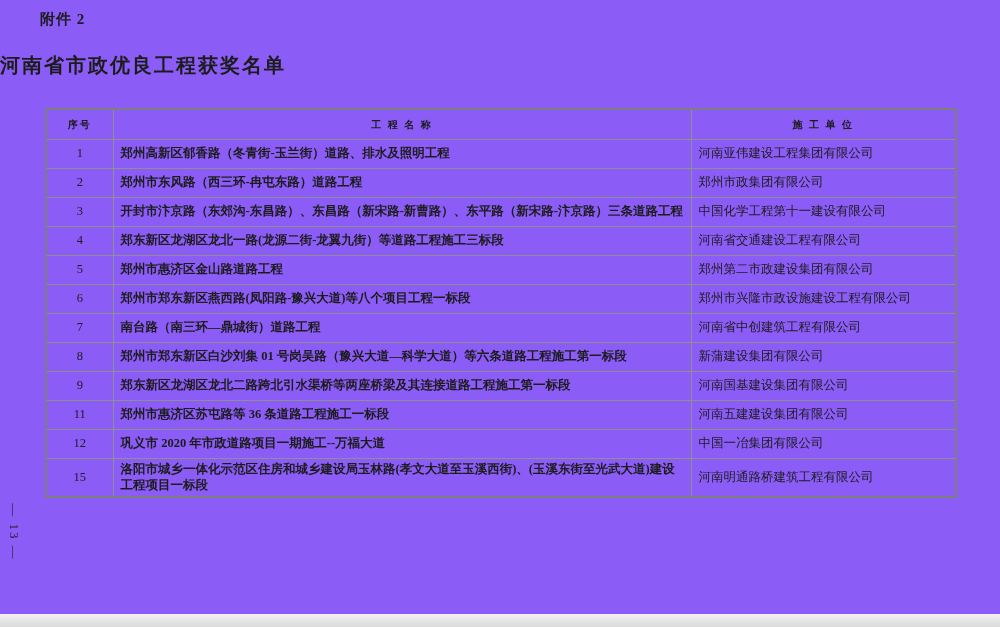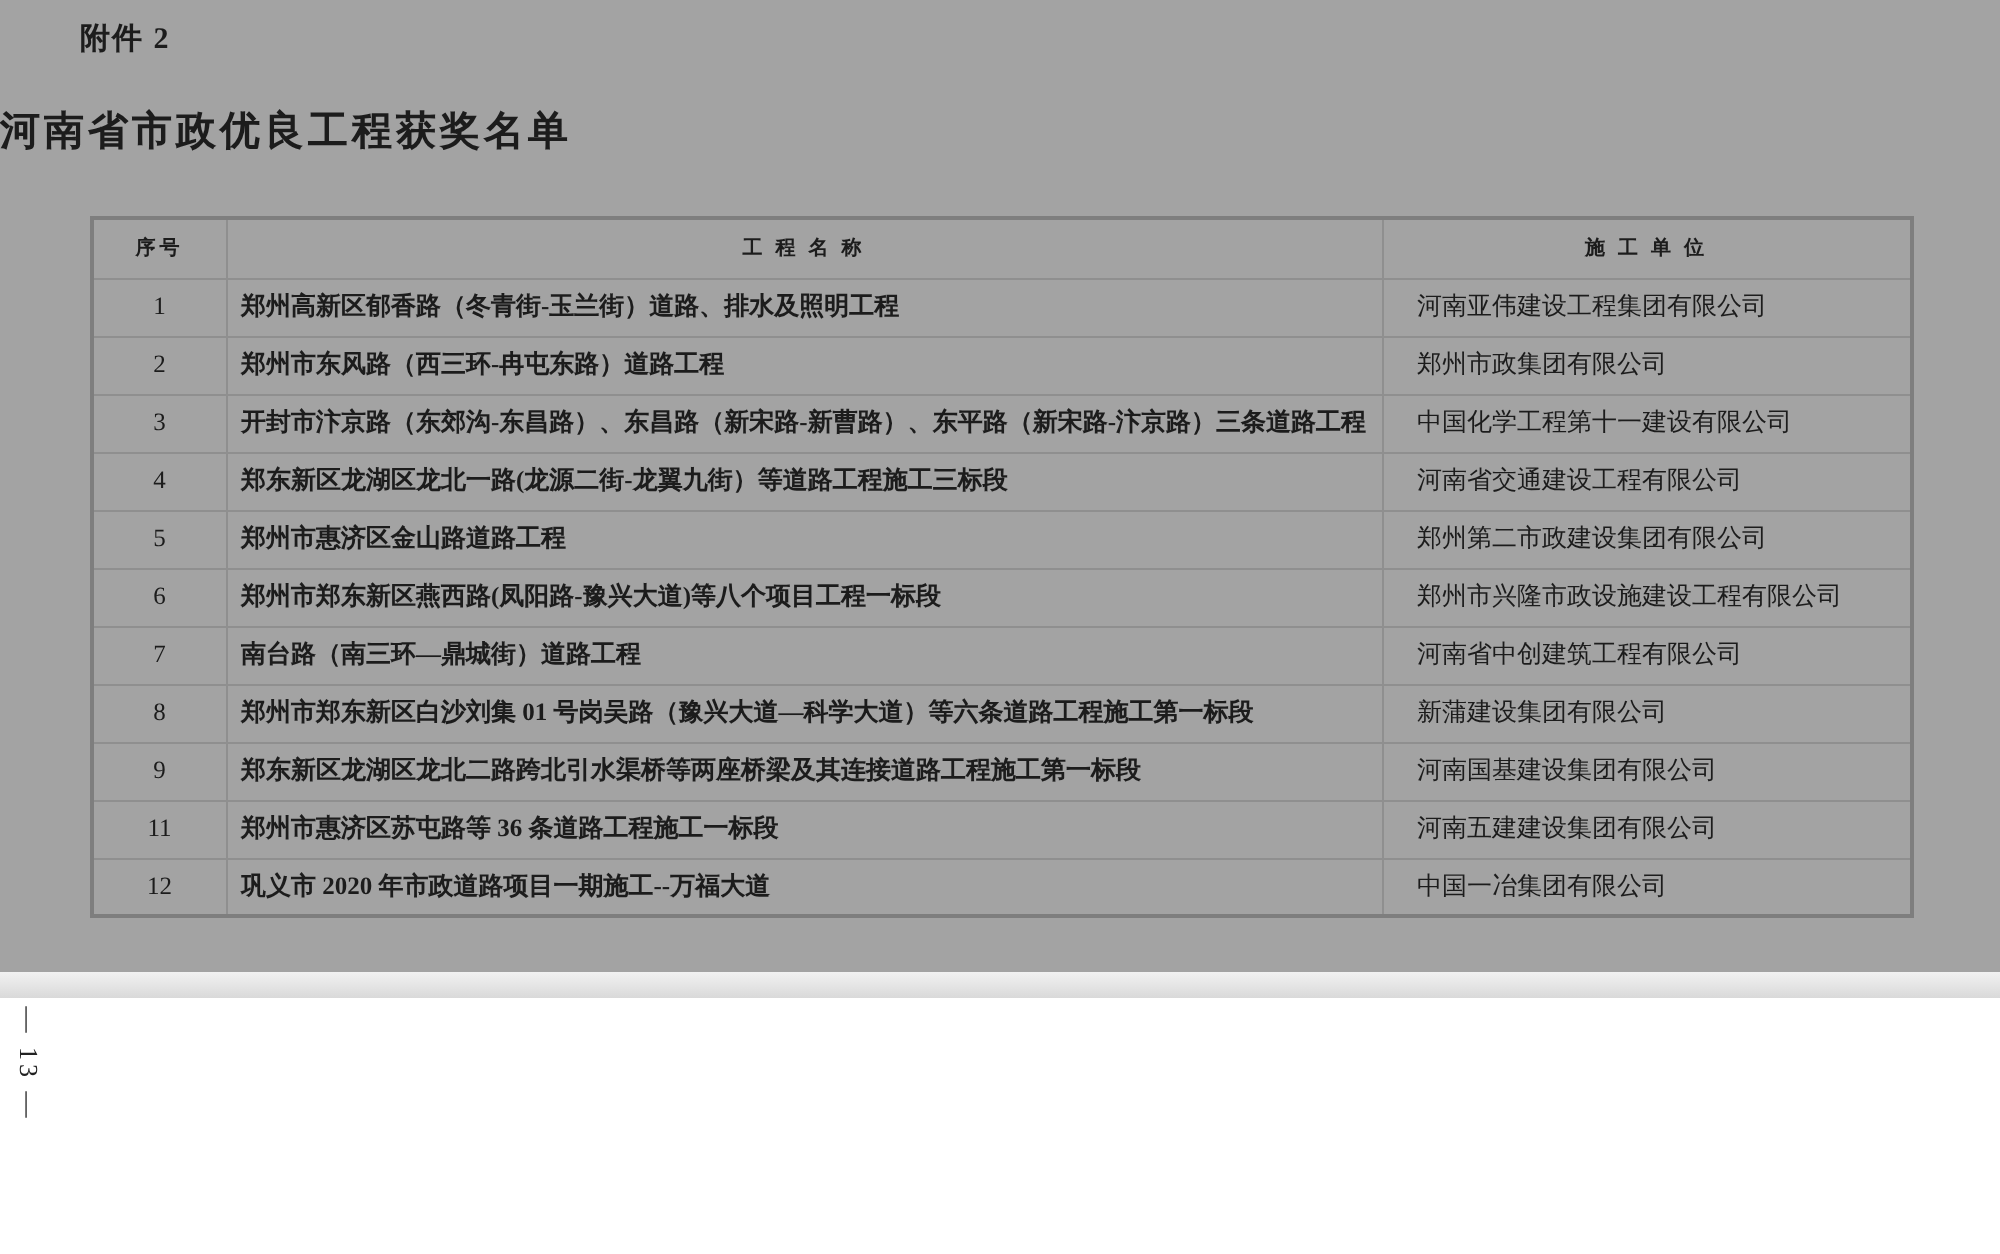--- a/index.html
+++ b/index.html
@@ -9,22 +9,22 @@
     height: 627px;
     background: #ffffff;
     font-family: "Liberation Serif", serif;
     color: #1c1c1c;
     overflow: hidden;
     position: relative;
   }
   .page {
     position: relative;
     width: 1000px;
-    height: 499px;
-    background: #a3a3a3;
+    height: 627px;
+    background: #8b5cf6;
   }
   .bottom-scan-band {
     position: absolute;
     left: 0; right: 0; bottom: 0;
     height: 13px;
     background: linear-gradient(#f2f2f2, #d9d9d9);
   }
   .attachment-label {
     position: absolute;
     left: 40px;
@@ -69,21 +69,21 @@
     text-align: center;
     letter-spacing: 2px;
     padding: 2px 2px;
   }
   .awards-table tbody td { height: 29px; }
   .col-no    { width: 67px; }
   .col-proj  { width: 578px; }
   .col-unit  { width: 265px; }
   td.cell-no   { text-align: center; }
   td.cell-proj { text-align: left; padding-left: 7px; font-weight: bold; }
-  td.cell-unit { text-align: left; padding-left: 17px; margin-left: 12px; }
+  td.cell-unit { text-align: left; padding-left: 7px; margin-left: 12px; }
   .page-number {
     position: absolute;
     left: 14px;
     top: 532px;
     transform: translate(-50%, -50%) rotate(90deg);
     font-size: 13px;
     letter-spacing: 2px;
     white-space: nowrap;
     color: #222;
   }
@@ -173,19 +173,24 @@
   </tr>
 
   <tr>
     <td class="cell-no">12</td>
     <td class="cell-proj">巩义市 2020 年市政道路项目一期施工--万福大道</td>
     <td class="cell-unit">中国一冶集团有限公司</td>
   </tr>
 
 
 
+  <tr>
+    <td class="cell-no">15</td>
+    <td class="cell-proj">洛阳市城乡一体化示范区住房和城乡建设局玉林路(孝文大道至玉溪西街)、(玉溪东街至光武大道)建设工程项目一标段</td>
+    <td class="cell-unit">河南明通路桥建筑工程有限公司</td>
+  </tr>
 </tbody>
   </table>
 
   <div class="page-number">— 13 —</div>
 
   <div class="bottom-scan-band"></div>
 </div>
 
 </body></html>

